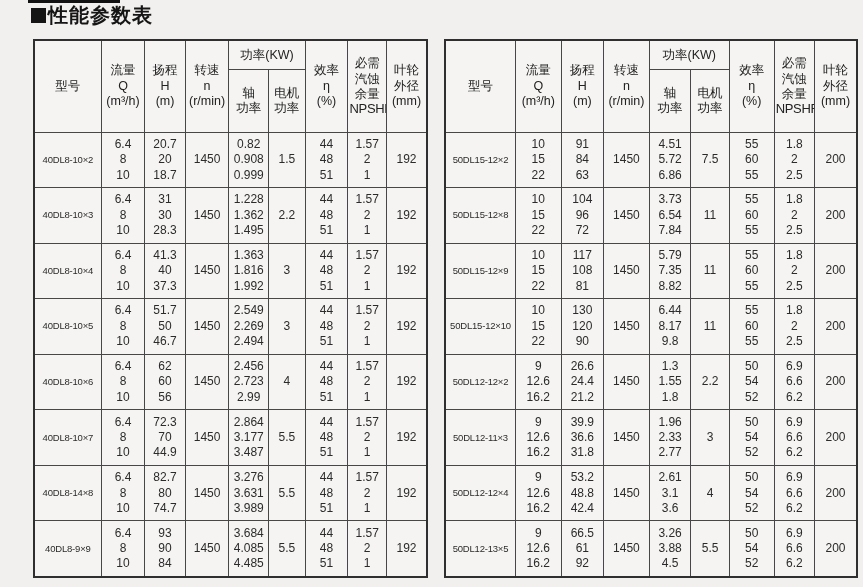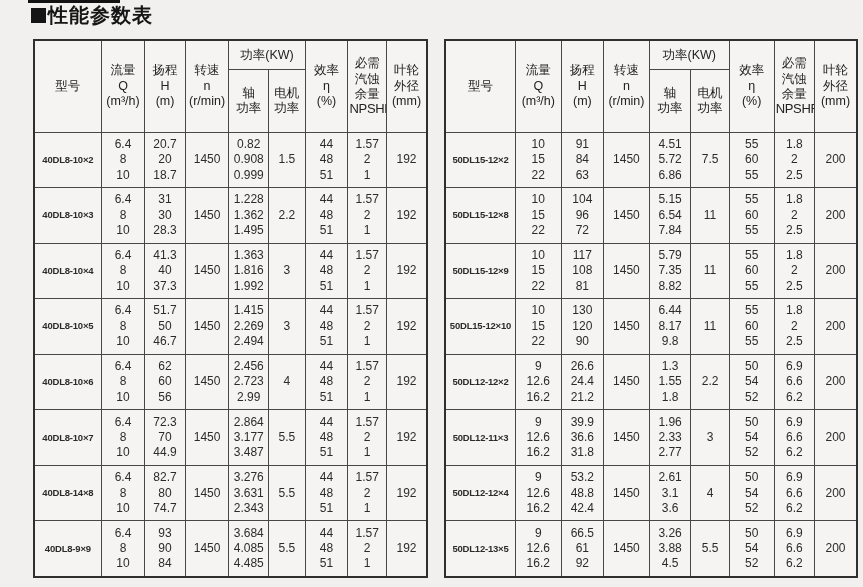--- a/index.html
+++ b/index.html
@@ -75,21 +75,20 @@
   .spec-table thead tr.sub-row th  { height: 58px; }
   .spec-table tbody td {
     height: 54px;
     font-size: 12px;
     line-height: 1.28;
     color: #2b2b2b;
   }
   .spec-table tbody td:first-child {
     font-size: 9.5px;
     letter-spacing: -0.2px;
-    font-weight: bold;
   }
   .unit-small {
     display: block;
     font-size: 13px;
     letter-spacing: -0.3px;
     line-height: 1.1;
   }
 </style>
 </head>
 <body>
@@ -214,21 +213,21 @@
         </tr>
         <tr>
           <td>40DL8-10×5</td>
           <td>6.4
 8
 10</td>
           <td>51.7
 50
 46.7</td>
           <td>1450</td>
-          <td>1.415
+          <td>2.549
 2.269
 2.494</td>
           <td>3</td>
           <td>44
 48
 51</td>
           <td>1.57
 2
 1</td>
           <td>192</td>
@@ -279,21 +278,21 @@
           <td>40DL8-14×8</td>
           <td>6.4
 8
 10</td>
           <td>82.7
 80
 74.7</td>
           <td>1450</td>
           <td>3.276
 3.631
-2.343</td>
+3.989</td>
           <td>5.5</td>
           <td>44
 48
 51</td>
           <td>1.57
 2
 1</td>
           <td>192</td>
         </tr>
         <tr>
@@ -389,21 +388,21 @@
         </tr>
         <tr>
           <td>50DL15-12×8</td>
           <td>10
 15
 22</td>
           <td>104
 96
 72</td>
           <td>1450</td>
-          <td>5.15
+          <td>3.73
 6.54
 7.84</td>
           <td>11</td>
           <td>55
 60
 55</td>
           <td>1.8
 2
 2.5</td>
           <td>200</td>

